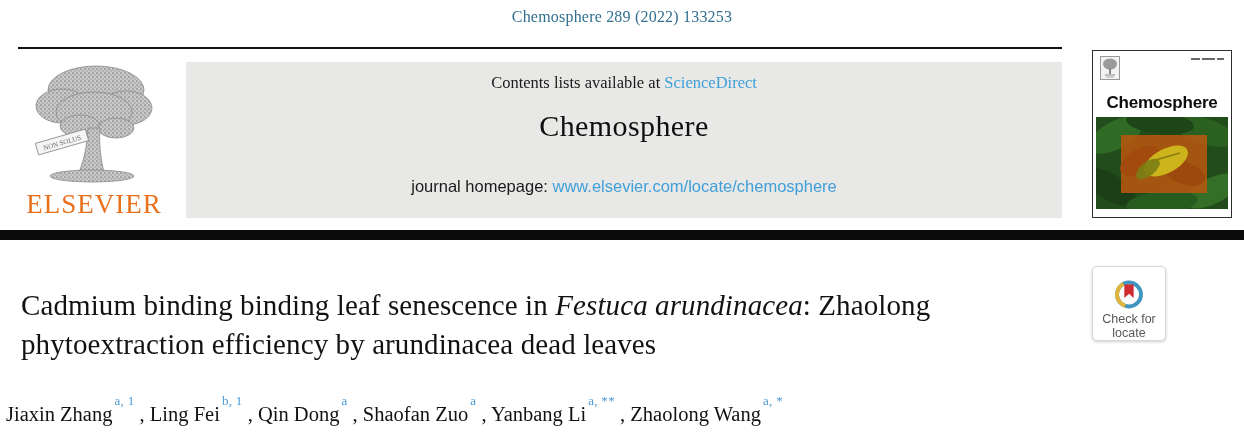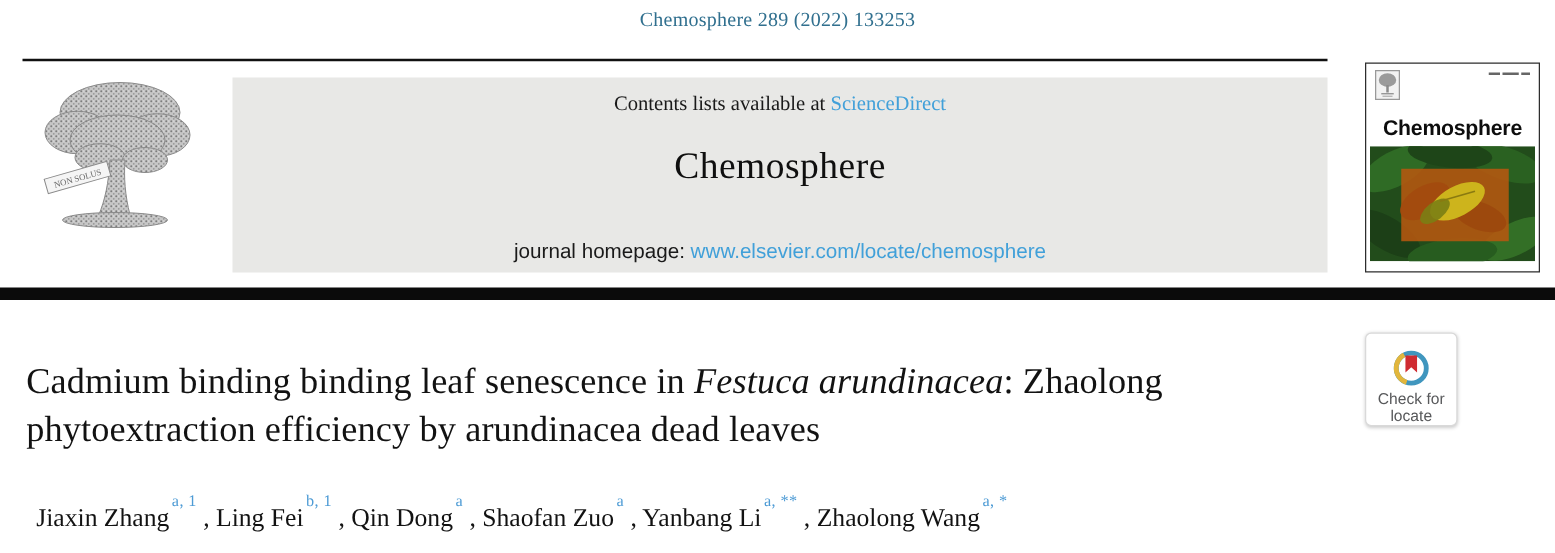--- a/index.html
+++ b/index.html
@@ -22,21 +22,21 @@
   .logo-word{
     position:absolute;left:0;bottom:0;width:100%;text-align:center;
     font-family:"Liberation Serif",serif;font-size:27px;color:var(--elsevier-orange);
     letter-spacing:1px;
   }
   
   .masthead{
     position:absolute;left:186px;top:62px;width:876px;height:156px;
     background:var(--masthead-gray);
     display:flex;flex-direction:column;align-items:center;justify-content:space-between;
-    padding:11px 0 7px;box-sizing:border-box;
+    padding:11px 0 22px;box-sizing:border-box;
   }
   .contents-line{font-size:16.5px;color:#1a1a1a;}
   .contents-line a,.homepage-line a{color:var(--link-blue);text-decoration:none;cursor:pointer;}
   .journal-title{font-size:30px;color:#0f0f0f;letter-spacing:.4px;}
   .homepage-line{font-family:"Liberation Sans",sans-serif;font-size:16.5px;color:#1a1a1a;margin-top:19px;}
   
   .cover{
     position:absolute;left:1092px;top:50px;width:140px;height:168px;background:#fff;
     border:1px solid #2d2d2d;box-sizing:border-box;cursor:pointer;
   }
@@ -63,21 +63,21 @@
     font-family:"Liberation Sans",sans-serif;font-size:12.5px;line-height:1.12;
     color:#58595b;text-align:center;margin-top:2px;
   }
   
   .title{
     position:absolute;left:21px;top:286px;width:1085px;
     font-size:29px;line-height:1.33;color:#121212;letter-spacing:.1px;
   }
   .title em{}
   
-  .authors{position:absolute;left:29px;top:401px;font-size:20.5px;color:#121212;}
+  .authors{position:absolute;left:6px;top:401px;font-size:20.5px;color:#121212;}
   .authors .aff{
     font-size:13px;color:var(--superscript-blue);
     position:relative;top:-8px;margin-left:2px;letter-spacing:.3px;
   }
 </style>
 </head>
 <body>
 
 <div id="page" style="--citation-teal: #31708f; --link-blue: #41a0d9; --superscript-blue: #4d9bd5; --elsevier-orange: #e9711c; --masthead-gray: #e8e8e6;">
 
@@ -103,20 +103,21 @@
         <ellipse cx="52" cy="70" rx="20" ry="11"></ellipse>
         <ellipse cx="88" cy="72" rx="18" ry="10"></ellipse>
         <path d="M60 72 C59 90 56 104 51 116 L76 116 C72 100 71 86 72 72 Z"></path>
         <ellipse cx="64" cy="120" rx="42" ry="6"></ellipse>
       </g>
       <g transform="rotate(-16 34 86)">
         <rect x="8" y="80" width="52" height="12" fill="#f5f5f5" stroke="#8a8a8a" stroke-width="0.8"></rect>
         <text x="34" y="89" text-anchor="middle" font-size="7" fill="#6b6b6b" font-family="Liberation Serif, serif">NON SOLUS</text>
       </g>
     </svg>
+    <div class="logo-word">ELSEVIER</div>
   </div>
 
   <div class="masthead">
     <div class="contents-line">
       <span>Contents lists available at </span><a>ScienceDirect</a>
     </div>
     <div class="journal-title">Chemosphere</div>
     <div class="homepage-line">
       <span>journal homepage: </span><a>www.elsevier.com/locate/chemosphere</a>
     </div>

